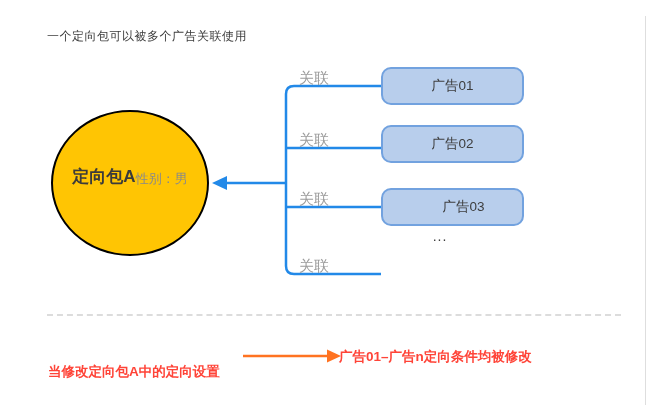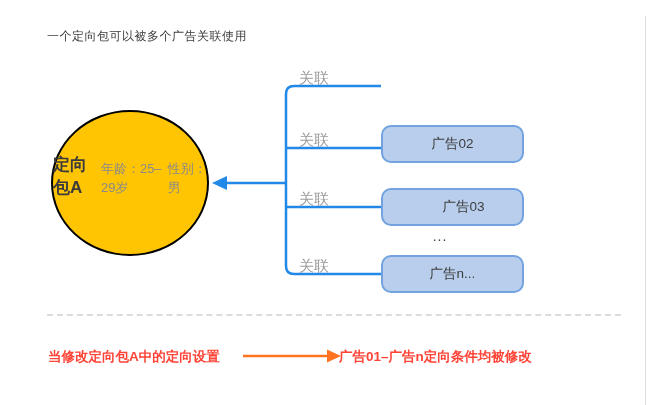--- a/index.html
+++ b/index.html
@@ -56,21 +56,21 @@
 
   .dashed-sep {
     position: absolute; left: 47px; top: 314px; width: 574px; height: 0;
     border-top: 2px dashed #DCDCDC;
   }
 
   .note-text {
     position: absolute; top: 348px;
     font-size: 13.5px; font-weight: bold; color: #FF4438;
   }
-  .note-text.left  { left: 48px; }
+  .note-text.left  { left: 48px; margin-top: 15px; }
   .note-text.right { left: 339px; }
 
   .right-edge {
     position: absolute; left: 645px; top: 16px; width: 1px; height: 389px;
     background: #DEDEDE;
   }
 </style>
 </head>
 <body>
 
@@ -83,37 +83,36 @@
     <path d="M286 148 H381" fill="none" stroke="#2289E8" stroke-width="2.5"></path>
     <path d="M286 207 H381" fill="none" stroke="#2289E8" stroke-width="2.5"></path>
     <path d="M286 183 H226" fill="none" stroke="#2289E8" stroke-width="2.5"></path>
     <polygon points="212,183 227,176 227,190" fill="#2289E8"></polygon>
     <path d="M243 356 H328" fill="none" stroke="#FF7321" stroke-width="2.5"></path>
     <polygon points="341,356 327,349.5 327,362.5" fill="#FF7321"></polygon>
   </svg>
 
   <div class="pkg-circle">
     <div class="pkg-name">定向包A</div>
-    <div class="pkg-attr">年龄：25–29岁</div>
     <div class="pkg-attr">性别：男</div>
   </div>
 
   <span class="link-label l1">关联</span>
   <span class="link-label l2">关联</span>
   <span class="link-label l3">关联</span>
   <span class="link-label l4">关联</span>
 
+  <div class="ad-box b1">
+    <span>广告01</span>
+  </div>
   <div class="ad-box b2">
     <span>广告02</span>
   </div>
   <div class="ad-box b3">
     <span>广告03</span>
-  </div>
-  <div class="ad-box b4">
-    <span>广告n...</span>
   </div>
 
   <div class="ellipsis">...</div>
 
   <div class="dashed-sep"></div>
 
   <div class="note-text left">当修改定向包A中的定向设置</div>
   <div class="note-text right">广告01–广告n定向条件均被修改</div>
 
   <div class="right-edge"></div>

